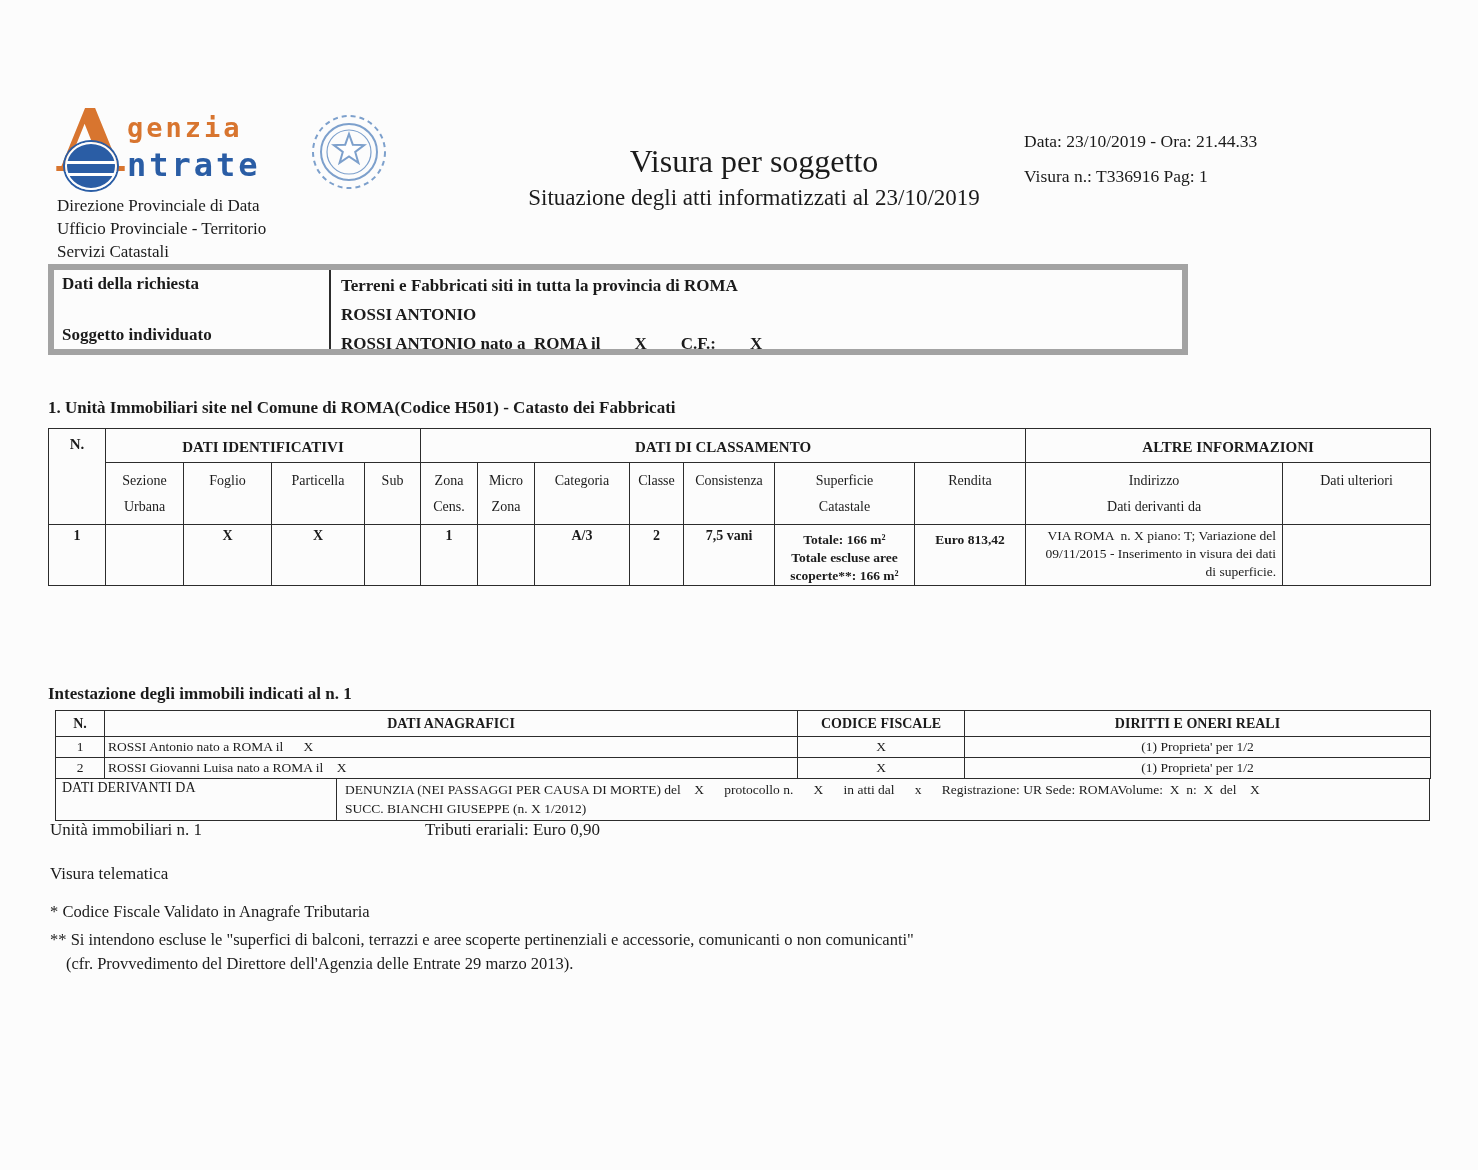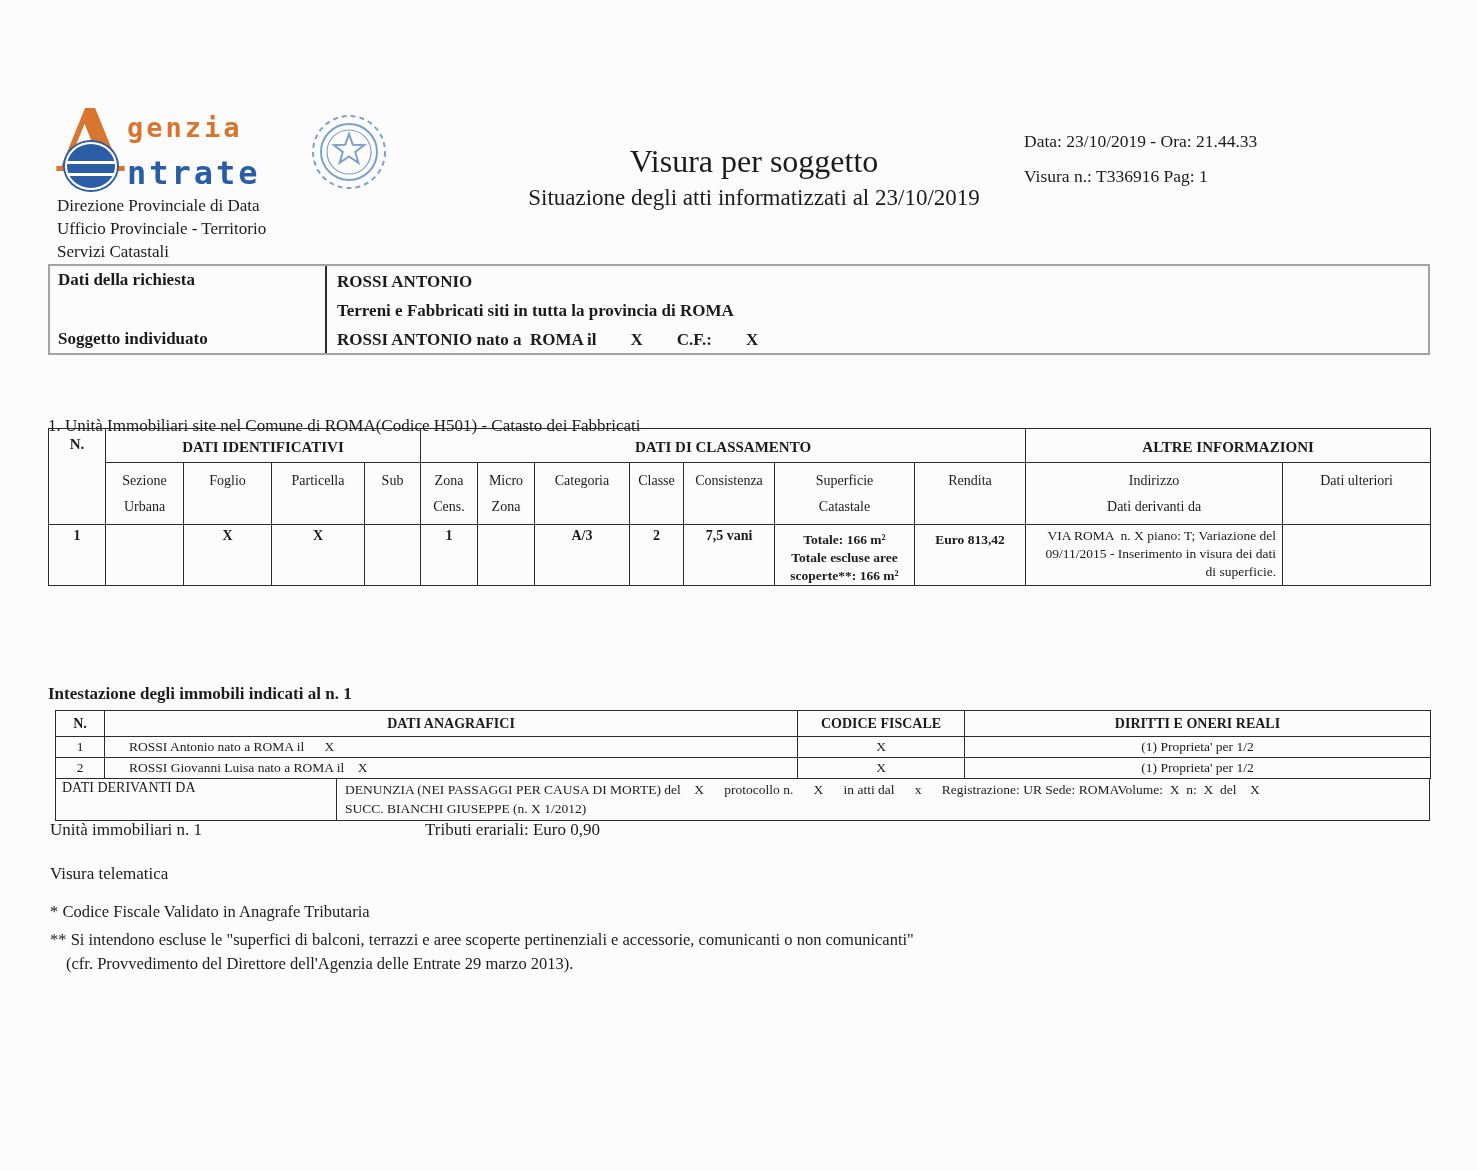--- a/index.html
+++ b/index.html
@@ -21,47 +21,47 @@
     position:absolute; left:8px; top:32px; width:48px; height:44px; border-radius:50%;
     background:linear-gradient(180deg,#2a5da5 0 38%,#ffffff 38% 46%,#2a5da5 46% 66%,#ffffff 66% 73%,#2a5da5 73%);
     border:2px solid #fdfdfd; box-shadow:0 0 0 2px #2a5da5;
   }
   .logo-genzia{
     position:absolute; left:70px; top:2px; font-family:"DejaVu Sans Mono",monospace;
     font-weight:bold; font-size:27px; letter-spacing:3px; color:#d8752f;
   }
   .logo-ntrate{
     position:absolute; left:70px; top:36px; font-family:"DejaVu Sans Mono",monospace;
-    font-weight:bold; font-size:32px; letter-spacing:3px; color:#2a5da5;margin-top:8px;
+    font-weight:bold; font-size:32px; letter-spacing:3px; color:#2a5da5;
   }
   .emblem{position:absolute; left:252px; top:0px;}
 
   .office{left:57px; top:194px; font-size:17px; line-height:23px;}
 
   
   .title-block{left:394px; top:144px; width:720px; text-align:center;}
   .doc-title{font-size:32px; line-height:34px;}
   .doc-subtitle{font-size:23px; margin-top:7px;}
   .meta1{left:1024px; top:131px; font-size:17.5px;}
   .meta2{left:1024px; top:166px; font-size:17.5px;}
 
   
   .req-box{
-    left:48px; top:264px; width:1382px; height:91px; box-sizing:border-box;
-    border:2px solid #a3a3a3; display:flex;
+    left:48px; top:264px; width:1140px; height:91px; box-sizing:border-box;
+    border:6px solid #a3a3a3; display:flex;
   }
   .req-left{
     width:277px; box-sizing:border-box; border-right:2px solid #2c2c2c;
     padding:4px 8px; display:flex; flex-direction:column; justify-content:space-between;
     font-weight:bold; font-size:17px;
   }
   .req-right{flex:1; padding:1px 10px; font-weight:bold; font-size:17px; line-height:29px;}
 
   
-  .sec1-title{left:48px; top:416px; font-weight:normal; font-size:17px;}
+  .sec1-title{left:48px; top:398px; font-weight:bold; font-size:17px;}
   .sec2-title{left:48px; top:684px; font-weight:bold; font-size:17px;}
 
   
   table{border-collapse:collapse; table-layout:fixed;}
   .t1{left:48px; top:428px; width:1382px; font-size:14px;}
   .t1 th,.t1 td{border:1px solid #2c2c2c; padding:0; vertical-align:top; overflow:hidden;}
   .t1 .group{font-weight:bold; font-size:15px; text-align:center; padding-top:10px;}
   .t1 .ncol{font-weight:bold; text-align:center; padding-top:7px; font-size:15px;}
   .t1 .sub{font-weight:normal; text-align:center;}
   .t1 .sub span{display:block; line-height:26px; height:26px;}
@@ -70,21 +70,21 @@
   .t1 .val{font-weight:bold; text-align:center; padding-top:3px;}
   .t1 .val-multi{font-weight:bold; text-align:center; padding-top:6px; line-height:18px; font-size:13.5px;}
   .t1 .val-addr{font-weight:normal; text-align:right; padding:2px 6px; line-height:18px; font-size:13.5px;}
 
   
   .t2{left:55px; top:710px; width:1375px; font-size:14px;}
   .t2 th,.t2 td{border:1px solid #2c2c2c; padding:0 4px; vertical-align:middle; overflow:hidden;}
   .t2 th{font-weight:bold; text-align:center;}
   .h26{height:26px;} .h21{height:21px;}
   .t2 .c{text-align:center; font-size:13.5px;}
-  .t2 .l{text-align:left; font-size:13.5px; padding-left:24px;margin-left:36px;}
+  .t2 .l{text-align:left; font-size:13.5px; padding-left:3px;margin-left:36px;}
 
   .derivanti{
     left:55px; top:778px; width:1375px; box-sizing:border-box; min-height:40px;
     border:1px solid #2c2c2c; border-top:none; display:flex; font-size:14px;
   }
   .der-label{width:281px; box-sizing:border-box; border-right:1px solid #2c2c2c; padding:2px 6px;}
   .der-content{flex:1; padding:2px 8px; line-height:19px; font-size:13.5px;}
 
   
   .f-unita{left:50px; top:820px; font-size:17px;}
@@ -129,22 +129,22 @@
 
   <div class="abs meta1">Data: 23/10/2019 - Ora: 21.44.33</div>
   <div class="abs meta2">Visura n.: T336916 Pag: 1</div>
 
   <div class="abs req-box">
     <div class="req-left">
       <div>Dati della richiesta</div>
       <div>Soggetto individuato</div>
     </div>
     <div class="req-right">
+      <div class="pre">Terreni e Fabbricati siti in tutta la provincia di ROMA</div>
       <div class="pre">ROSSI ANTONIO</div>
-      <div class="pre">Terreni e Fabbricati siti in tutta la provincia di ROMA</div>
       <div class="pre">ROSSI ANTONIO nato a  ROMA il        X        C.F.:        X</div>
     </div>
   </div>
 
   <div class="abs sec1-title">1. Unità Immobiliari site nel Comune di ROMA(Codice H501) - Catasto dei Fabbricati</div>
 
   <table class="abs t1">
     <colgroup>
       <col style="width:57px">
         <col style="width:78px">

